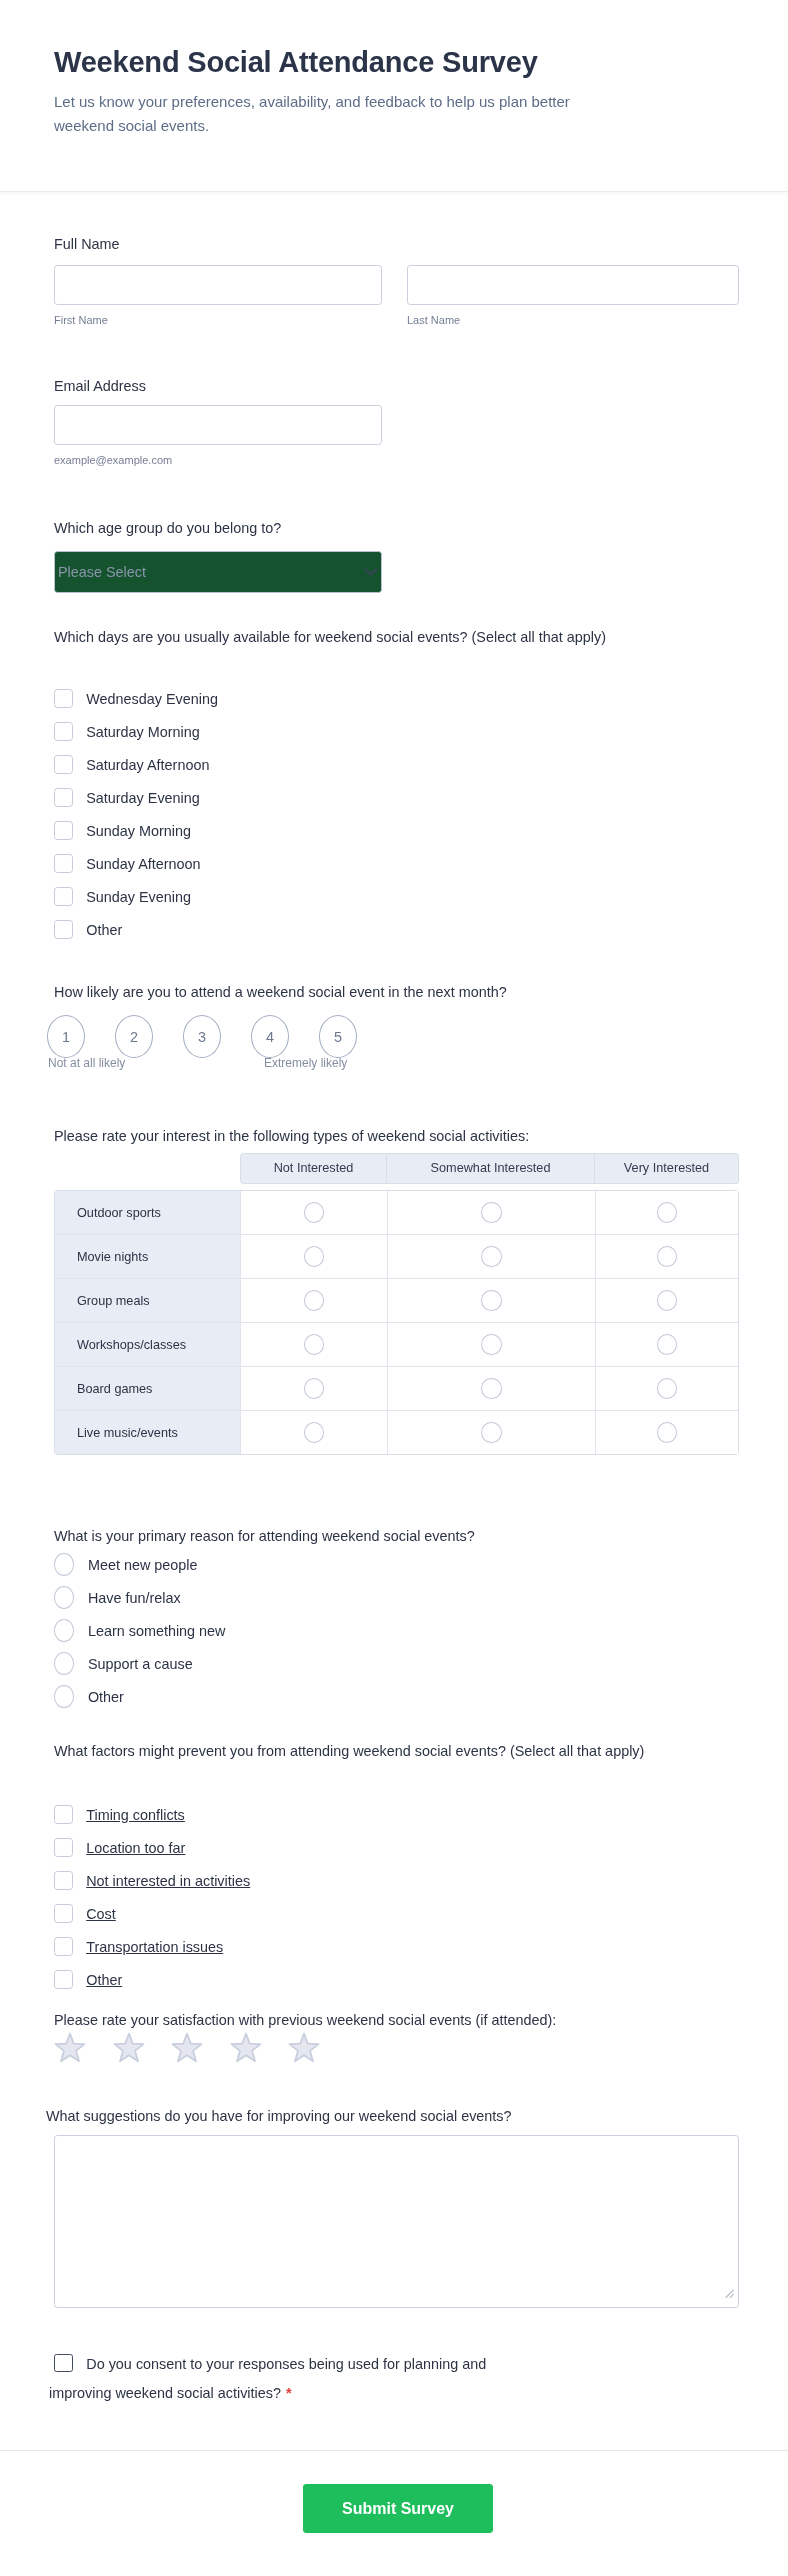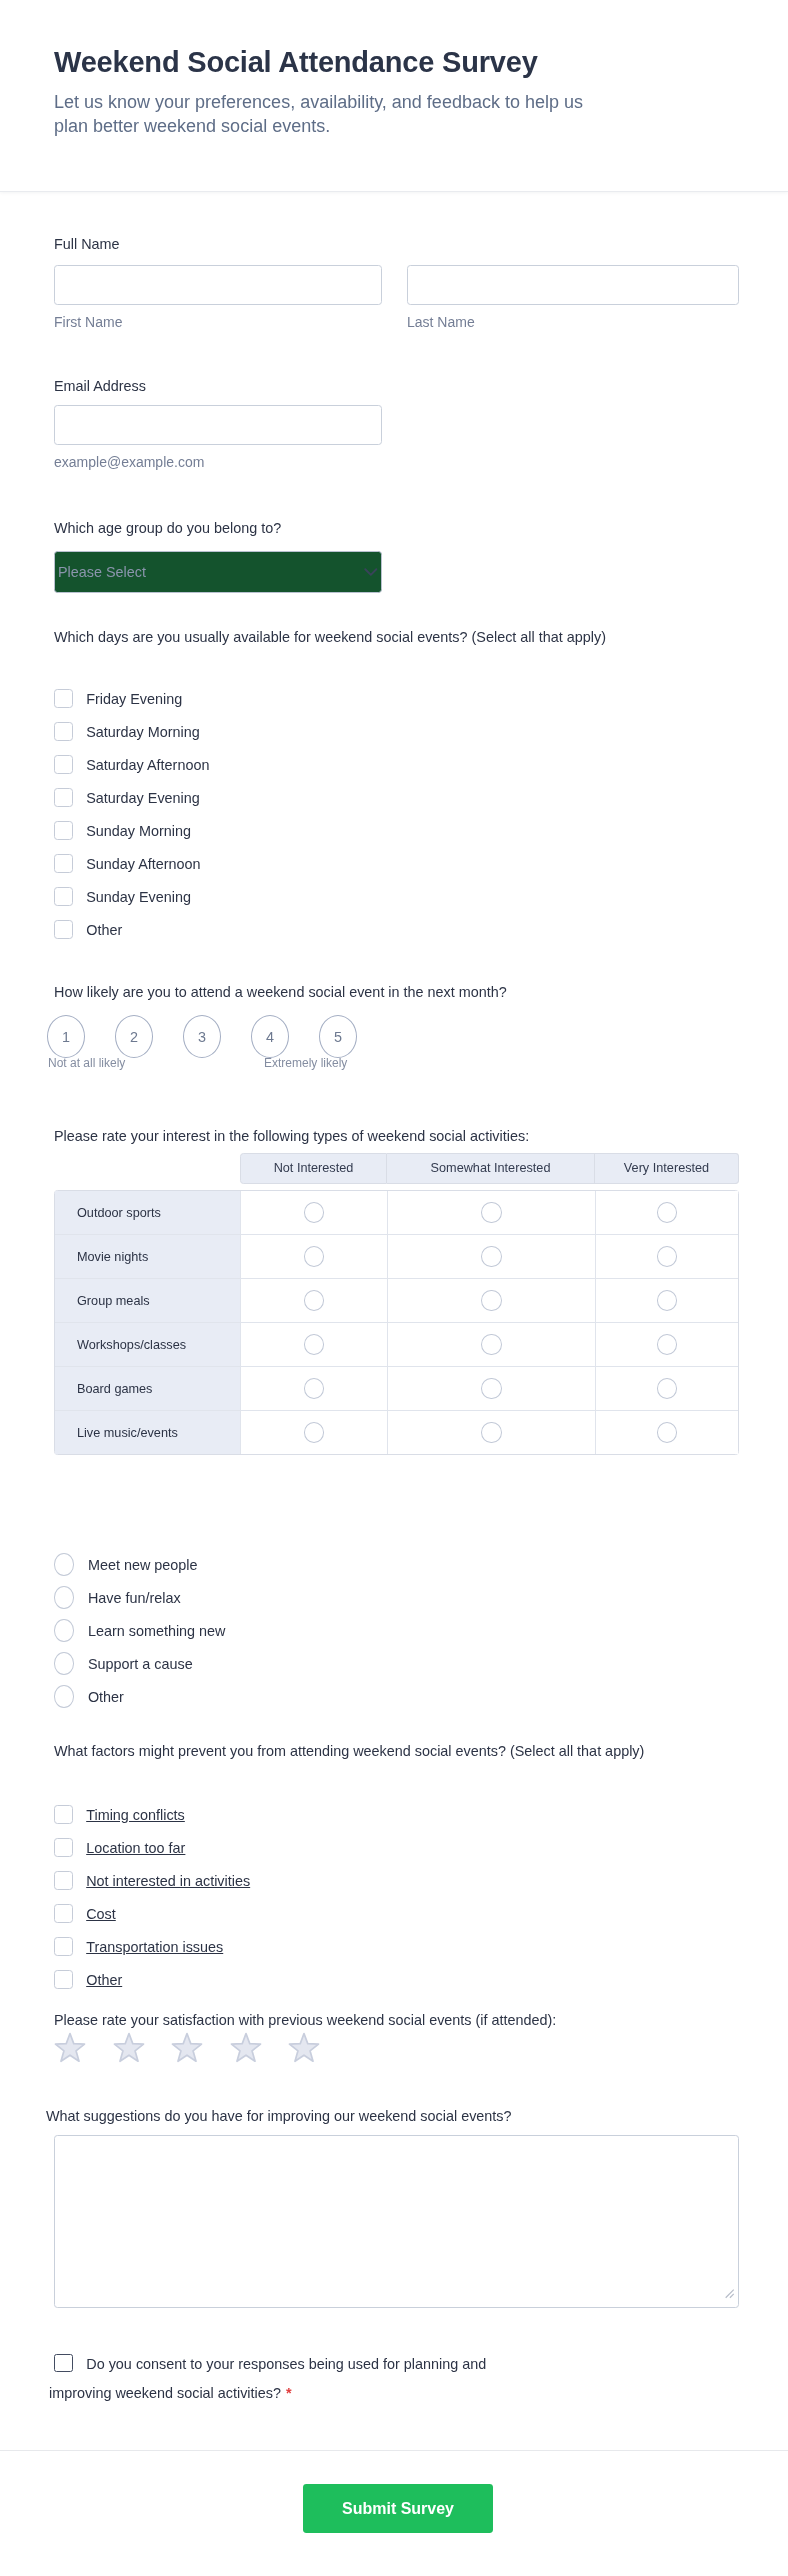--- a/index.html
+++ b/index.html
@@ -19,26 +19,26 @@
     background:#ffffff;
     border-bottom:0.8px solid #e9ebef;
     box-shadow:0 1.7px 3.4px rgba(28,34,56,0.05);
   }
   .form-title{
     position:absolute;left:54px;top:46px;
     font-size:29px;font-weight:700;color:#2b3448;letter-spacing:-0.2px;
   }
   .form-subtitle{
     position:absolute;left:54px;top:90px;width:534px;
-    font-size:18px;line-height:24px;color:#5e6d87;
+    font-size:15px;line-height:24px;color:#5e6d87;
   }
 
   
   .q-label{font-size:14.4px;font-weight:500;color:#2c3345;line-height:24.6px;}
-  .sub-label{font-size:14px;color:#747e95;}
+  .sub-label{font-size:11px;color:#747e95;}
 
   
   .text-input{
     box-sizing:border-box;height:40px;background:#fff;
     border:0.8px solid #c9d0db;border-radius:3.4px;
     font-size:14.4px;color:#2c3345;padding:0 10.2px;outline:none;
     font-family:inherit;
   }
   .w-first{width:328px;} .w-last{width:332px;}
 
@@ -166,21 +166,21 @@
       <svg width="13.6" height="8.5" viewBox="0 0 16 10">
           <polyline points="1.5,1.5 8,8 14.5,1.5" fill="none" stroke="#39435a" stroke-width="2.2" stroke-linecap="round" stroke-linejoin="round"></polyline>
         </svg>
     </span>
   </div>
 
   <div class="abs q-label" style="left:54px;top:625px;width:593px;">Which days are you usually available for weekend social events? (Select all that apply)</div>
   <div id="days-list" class="opt-list" style="top:682px;">
       <div class="opt-row">
         <span class="cbox"></span>
-        <span class="opt-text">Friday Evening</span>
+        <span class="opt-text">Wednesday Evening</span>
       </div>
       <div class="opt-row">
         <span class="cbox"></span>
         <span class="opt-text">Saturday Morning</span>
       </div>
       <div class="opt-row">
         <span class="cbox"></span>
         <span class="opt-text">Saturday Afternoon</span>
       </div>
       <div class="opt-row">
@@ -300,20 +300,21 @@
         </div>
         <div class="matrix-cell">
           <span class="matrix-radio"></span>
         </div>
         <div class="matrix-cell">
           <span class="matrix-radio"></span>
         </div>
       </div>
     </div>
 
+  <div class="abs q-label" style="left:54px;top:1524px;">What is your primary reason for attending weekend social events?</div>
   <div id="reason-list" class="opt-list" style="top:1548px;">
       <div class="opt-row">
         <span class="rbtn"></span>
         <span class="opt-text">Meet new people</span>
       </div>
       <div class="opt-row">
         <span class="rbtn"></span>
         <span class="opt-text">Have fun/relax</span>
       </div>
       <div class="opt-row">

